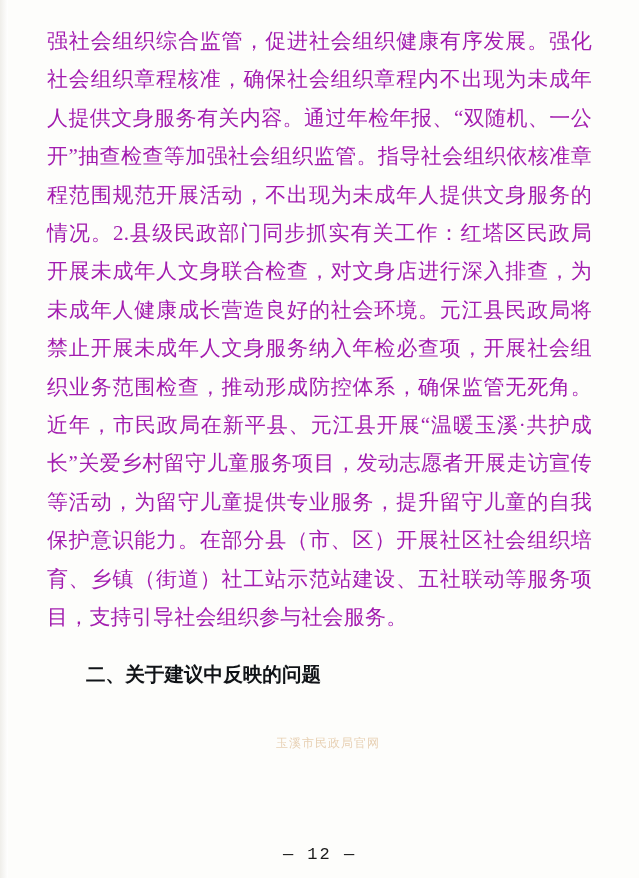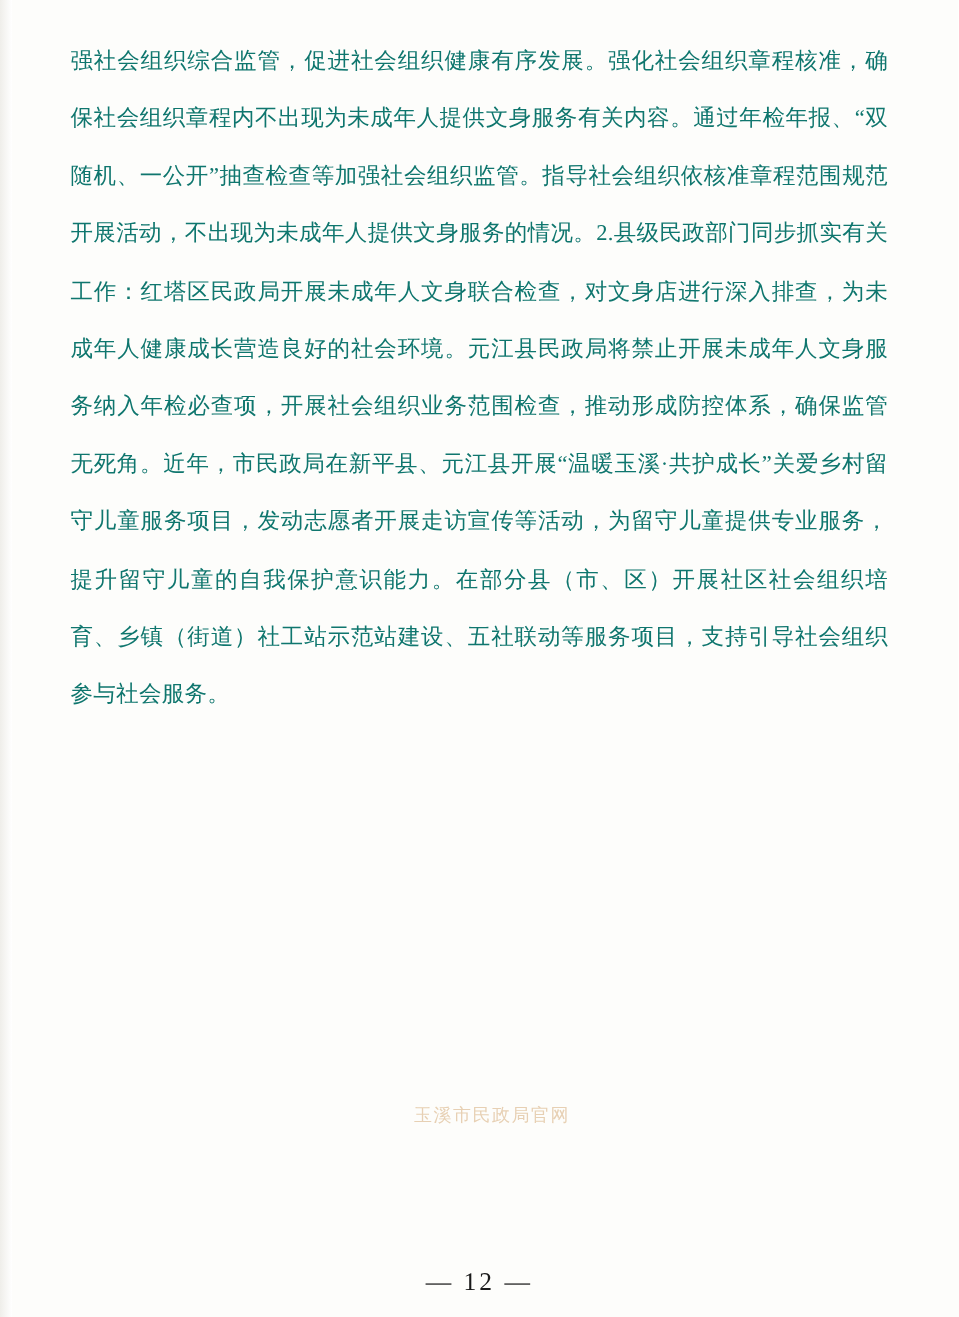--- a/index.html
+++ b/index.html
@@ -17,26 +17,26 @@
     color: #1a1a1a;
   }
   .body-area {
     position: absolute;
     left: 47px;
     top: 22px;
     width: 545px;
   }
   p.para {
     margin: 0;
-    font-size: 15px;
+    font-size: 21px;
     line-height: 38.4px;
     letter-spacing: 0.2px;
     text-align: justify;
     text-justify: inter-ideograph;
-    color: #0f766e;
+    color: #a21caf;
   }
   p.para.indent {
     text-indent: 39px;
   }
   h2.heading {
     margin: 0;
     font-size: 19.6px;
     line-height: 38.4px;
     font-weight: bold;
     font-family: "Liberation Sans", "DejaVu Sans", sans-serif;
@@ -45,21 +45,21 @@
   }
   .gap-before-heading { height: 18px; }
   .gap-after-heading { height: 4px; }
   .footer {
     position: absolute;
     left: 0;
     top: 845px;
     width: 639px;
     text-align: center;
     font-size: 17px;
-    font-family: Liberation Serif, serif;
+    font-family: Liberation Mono, monospace;
     color: #1a1a1a;
     letter-spacing: 2px;
   }
   .watermark {
     position: absolute;
     left: 268px;
     top: 735px;
     width: 120px;
     text-align: center;
     font-size: 12px;
@@ -81,20 +81,21 @@
 <body>
 
 <div class="page">
   <div class="page-edge-left"></div>
 
   <div class="body-area">
     <p class="para">强社会组织综合监管，促进社会组织健康有序发展。强化社会组织章程核准，确保社会组织章程内不出现为未成年人提供文身服务有关内容。通过年检年报、“双随机、一公开”抽查检查等加强社会组织监管。指导社会组织依核准章程范围规范开展活动，不出现为未成年人提供文身服务的情况。2.县级民政部门同步抓实有关工作：红塔区民政局开展未成年人文身联合检查，对文身店进行深入排查，为未成年人健康成长营造良好的社会环境。元江县民政局将禁止开展未成年人文身服务纳入年检必查项，开展社会组织业务范围检查，推动形成防控体系，确保监管无死角。近年，市民政局在新平县、元江县开展“温暖玉溪·共护成长”关爱乡村留守儿童服务项目，发动志愿者开展走访宣传等活动，为留守儿童提供专业服务，提升留守儿童的自我保护意识能力。在部分县（市、区）开展社区社会组织培育、乡镇（街道）社工站示范站建设、五社联动等服务项目，支持引导社会组织参与社会服务。</p>
 
     <div class="gap-before-heading"></div>
 
+    <h2 class="heading">二、关于建议中反映的问题</h2>
 
     <div class="gap-after-heading"></div>
 
   </div>
 
   <div class="watermark">玉溪市民政局官网</div>
 
   <div class="footer">— 12 —</div>
 </div>
 

